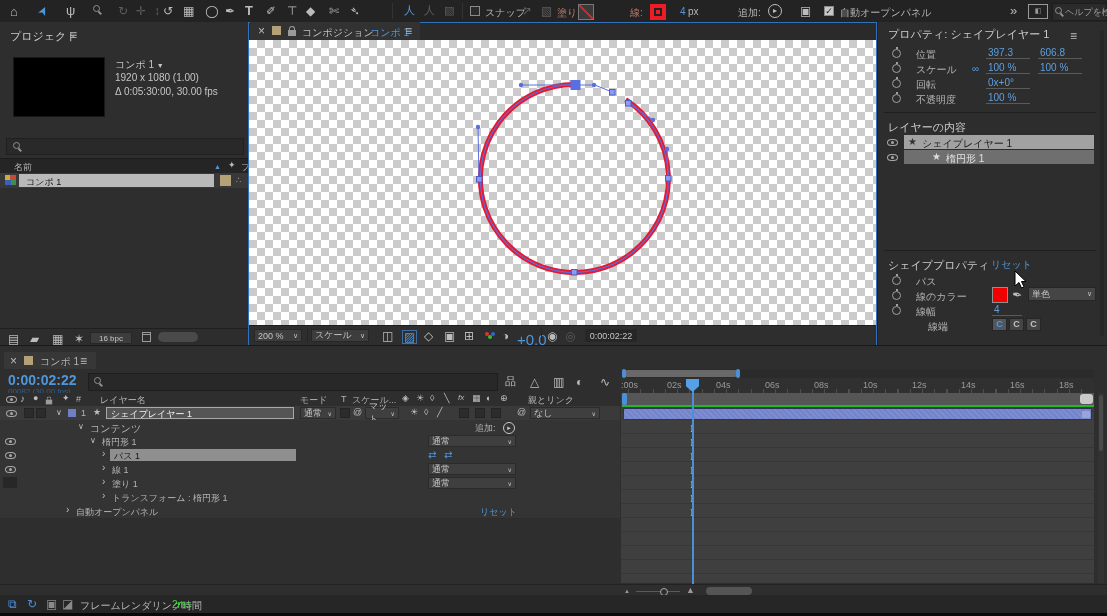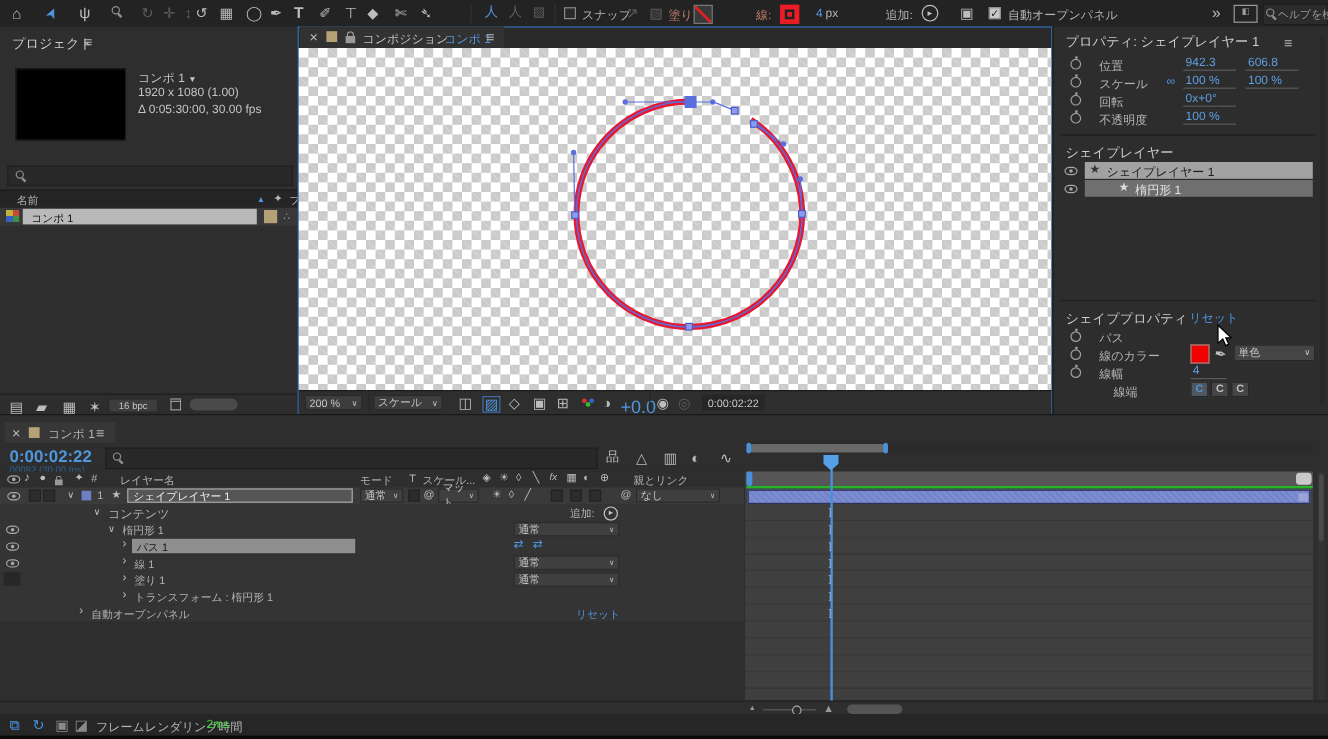--- a/index.html
+++ b/index.html
@@ -197,39 +197,39 @@
         </span>
     </div>
   </div>
 
   <div class="pnl" style="left:877px;top:22px;width:230px;height:323px;background:#2d2d2d;border-left:1px solid #1f1f1f">
     <span class="lbl" style="left:10px;top:5px;font-size:11px;color:#cccccc">プロパティ: シェイプレイヤー 1</span>
     <span class="ic" style="left:192px;top:8px">≡</span>
 
     <span><span class="i-watch" style="left:14px;top:27px"></span></span>
     <span class="lbl" style="left:38px;top:26px">位置</span>
-    <span class="uval" style="left:108px;top:25px;min-width:40px">942.3</span>
+    <span class="uval" style="left:108px;top:25px;min-width:40px">397.3</span>
     <span class="uval" style="left:160px;top:25px;min-width:40px">606.8</span>
 
     <span><span class="i-watch" style="left:14px;top:42px"></span></span>
     <span class="lbl" style="left:38px;top:41px">スケール</span>
     <span class="ic blue" style="left:94px;top:42px;font-size:10px">∞</span>
     <span class="uval" style="left:108px;top:40px;min-width:40px">100 %</span>
     <span class="uval" style="left:160px;top:40px;min-width:40px">100 %</span>
 
     <span><span class="i-watch" style="left:14px;top:57px"></span></span>
     <span class="lbl" style="left:38px;top:56px">回転</span>
     <span class="uval" style="left:108px;top:55px;min-width:40px">0x+0°</span>
 
     <span><span class="i-watch" style="left:14px;top:72px"></span></span>
     <span class="lbl" style="left:38px;top:71px">不透明度</span>
     <span class="uval" style="left:108px;top:70px;min-width:40px">100 %</span>
 
     <div class="hdiv" style="left:6px;top:90px;width:212px"></div>
-    <span class="lbl" style="left:10px;top:98px;font-size:11px;color:#cccccc">シェイプレイヤー</span>
+    <span class="lbl" style="left:10px;top:98px;font-size:11px;color:#cccccc">レイヤーの内容</span>
 
     <div class="ab" style="left:26px;top:113px;width:190px;height:14px;background:#a2a2a2">
       <span class="ic" style="left:4px;top:2px;font-size:10px;color:#333">★</span>
       <span class="lbl" style="left:18px;top:2px;color:#1c1c1c">シェイプレイヤー 1</span>
     </div>
     <span><span class="i-eye" style="left:890px;top:139px;left:9px;top:117px;position:absolute"></span></span>
     <div class="ab" style="left:26px;top:128px;width:190px;height:14px;background:#6f6f6f">
       <span class="ic" style="left:28px;top:2px;font-size:10px;color:#ddd">★</span>
       <span class="lbl" style="left:42px;top:2px;color:#e2e2e2">楕円形 1</span>
     </div>
@@ -284,20 +284,33 @@
     <span class="ic" style="left:505px;top:30px;font-size:11px">品</span>
     <span class="ic" style="left:530px;top:30px">△</span>
     <span class="ic" style="left:553px;top:30px">▥</span>
     <span class="ic" style="left:576px;top:30px">◐</span>
     <span class="ic" style="left:600px;top:30px">∿</span>
 
     <div class="ab" style="left:622px;top:23px;width:472px;height:9px;background:#2b2b2b">
       <span class="ab" style="left:2px;top:1px;width:114px;height:7px;background:#696969;border-radius:4px"></span>
       <span class="ab" style="left:0;top:0;width:4px;height:9px;background:#4a90d9;border-radius:2px"></span>
       <span class="ab" style="left:114px;top:0;width:4px;height:9px;background:#4a90d9;border-radius:2px"></span>
+    </div>
+    <div class="ab" style="left:621px;top:32px;width:473px;height:15px;background:#303030;border-bottom:1px solid #202020">
+      <div class="ab" style="left:7px;top:11px;width:460px;height:4px;background:repeating-linear-gradient(90deg,#4f4f4f 0 1px,transparent 1px 12.25px)"></div>
+      <span class="tick" style="left:0px">:00s</span>
+      <span class="tick" style="left:46px">02s</span>
+      <span class="tick" style="left:95px">04s</span>
+      <span class="tick" style="left:144px">06s</span>
+      <span class="tick" style="left:193px">08s</span>
+      <span class="tick" style="left:242px">10s</span>
+      <span class="tick" style="left:291px">12s</span>
+      <span class="tick" style="left:340px">14s</span>
+      <span class="tick" style="left:389px">16s</span>
+      <span class="tick" style="left:438px">18s</span>
     </div>
 
     <div class="ab" style="left:0;top:47px;width:620px;height:13px;background:#2e2e2e;border-bottom:1px solid #1a1a1a">
       <span><span class="i-eye" style="left:6px;top:3px"></span></span>
       <span class="ic" style="left:20px;top:1px;font-size:10px">♪</span>
       <span class="ic" style="left:33px;top:1px;font-size:9px">●</span>
       <span><span class="i-lock" style="left:45px;top:6px;transform:scale(.8)"></span></span>
       <span class="ic" style="left:62px;top:1px;font-size:9px">✦</span>
       <span class="lbl" style="left:76px;top:1px;font-size:9px">#</span>
       <span class="lbl" style="left:100px;top:1px;font-size:9px">レイヤー名</span>

